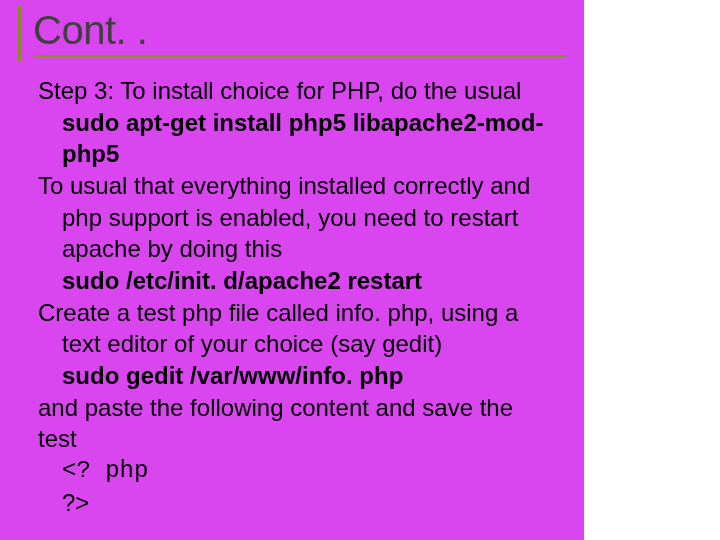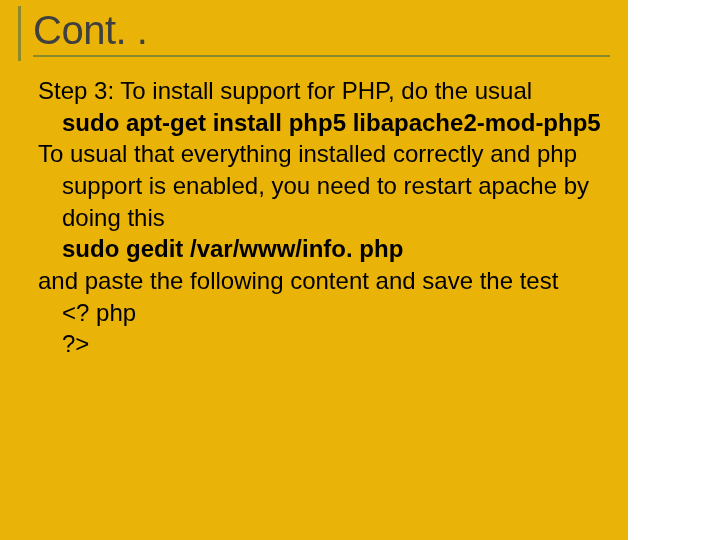--- a/index.html
+++ b/index.html
@@ -3,24 +3,24 @@
 <meta charset="utf-8">
 <style>
   * { margin: 0; padding: 0; box-sizing: border-box; }
   html, body { width: 720px; height: 540px; overflow: hidden; }
   body {
     font-family: Arial, Helvetica, sans-serif;
     background: #ffffff;
     position: relative;
   }
   .slide {
-    width: 628px;
+    width: 584px;
     height: 540px;
     padding: 6px 18px 0 18px;
-    background: #eab308;
+    background: #d946ef;
   }
   .title-wrap {
     border-left: 3px solid #8a8a2a;
     padding: 2px 0 4px 12px;
     margin-bottom: 14px;
   }
   .title-wrap h1 {
     font-size: 40px;
     font-weight: normal;
     color: #3f3f3f;
@@ -47,34 +47,37 @@
     text-indent: -0px;
     margin-bottom: 1px;
   }
   .follow-indent {
     padding-left: 24px;
     text-indent: -24px;
   }
   .code {
     padding-left: 24px;
     margin-bottom: 0;
+    font-family: Liberation Mono, monospace;
   }
   .lastline {
     padding-left: 24px;
   }
 </style>
 </head>
 <body>
 
 <div class="slide">
   <div class="title-wrap">
     <h1>Cont. .</h1>
   </div>
   <div class="content">
-    <p class="lead">Step 3: To install support for PHP, do the usual</p>
+    <p class="lead">Step 3: To install choice for PHP, do the usual</p>
     <p class="cmd">sudo apt-get install php5 libapache2-mod-php5</p>
     <p class="follow follow-indent">To usual that everything installed correctly and php support is enabled, you need to restart apache by doing this</p>
+    <p class="cmd">sudo /etc/init. d/apache2 restart</p>
+    <p class="follow follow-indent">Create a test php file called info. php, using a text editor of your choice (say gedit)</p>
     <p class="cmd">sudo gedit /var/www/info. php</p>
     <p class="follow">and paste the following content and save the test</p>
     <p class="code">&lt;? php</p>
     <p class="lastline">?&gt;</p>
   </div>
 </div>
 
 </body></html>

